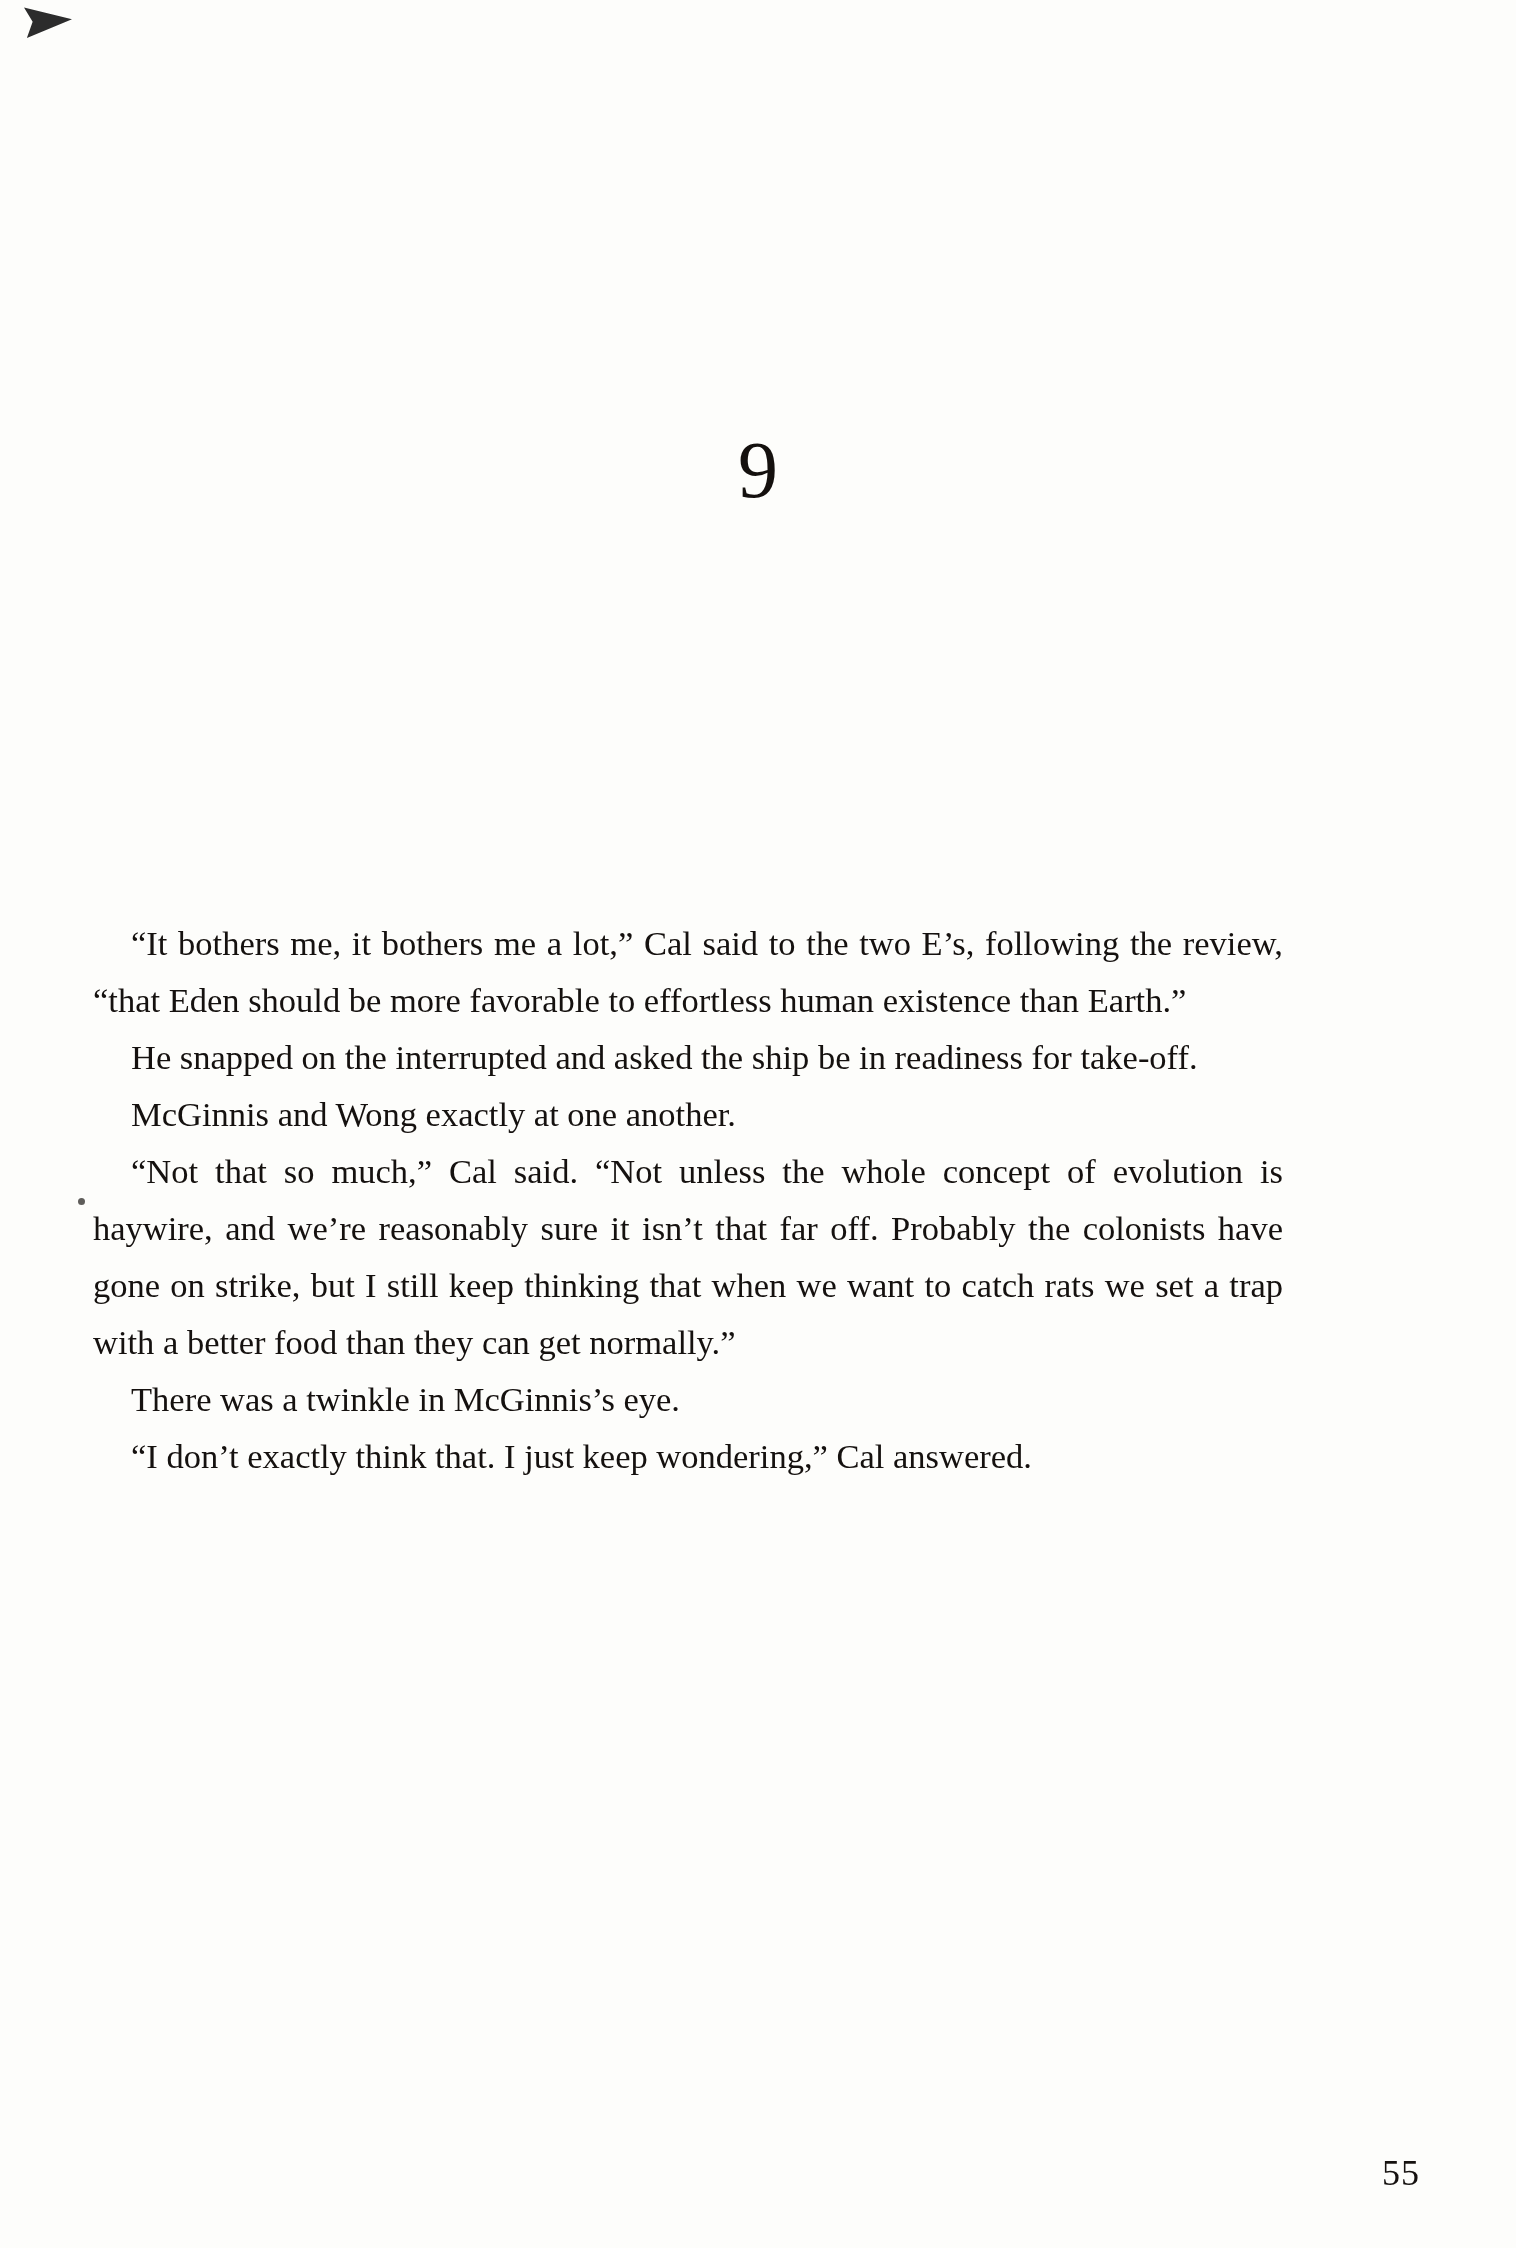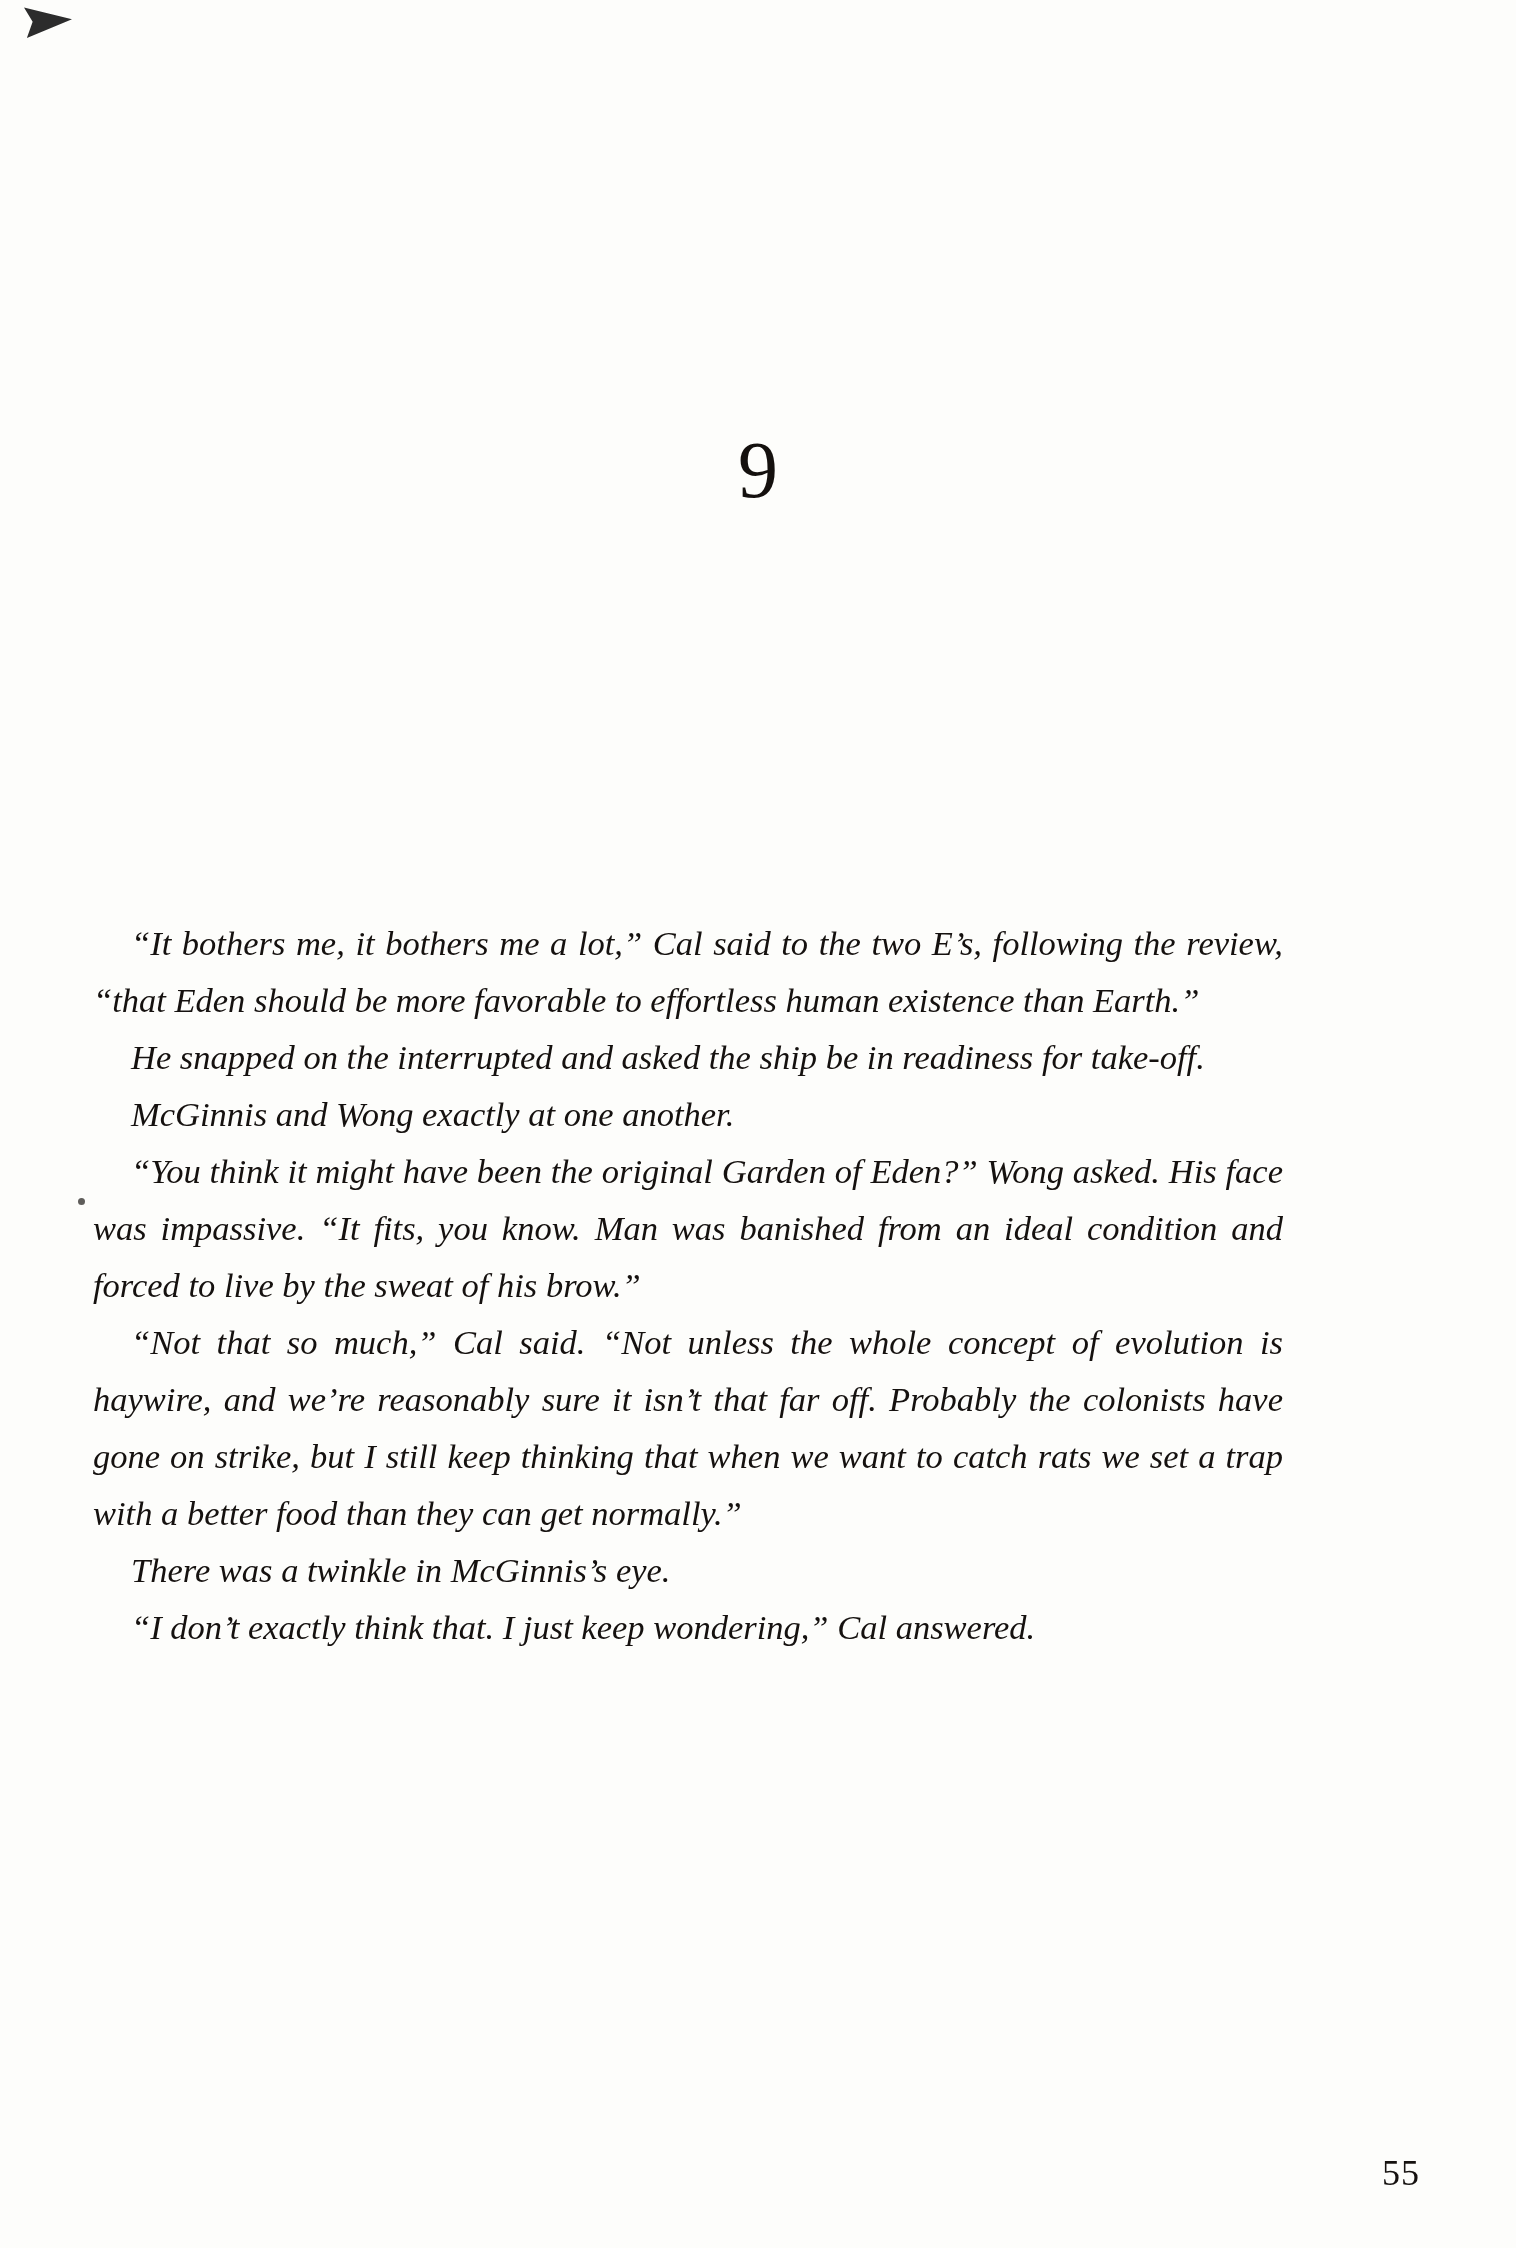--- a/index.html
+++ b/index.html
@@ -50,21 +50,20 @@
 
   .body-text {
     position: absolute;
     left: 93px;
     top: 915px;
     width: 1190px;
     font-size: 34.5px;
     line-height: 57px;
     text-align: justify;
     color: #15110f;
-    font-style: italic;
     -webkit-font-smoothing: antialiased;
   }
 
   .body-text p {
     margin: 0;
     text-indent: 0;
   }
   .body-text p.indent {
     text-indent: 38px;
   }
@@ -103,21 +102,20 @@
   <div class="corner-mark"></div>
 
   <div class="chapter-number">9</div>
 
   <div class="stray-dot"></div>
 
   <div class="body-text">
     <p class="indent">“It bothers me, it bothers me a lot,” Cal said to the two E’s, following the review, “that Eden should be more favorable to effortless human existence than Earth.”</p>
     <p class="indent">He snapped on the interrupted and asked the ship be in readiness for take-off.</p>
     <p class="indent">McGinnis and Wong exactly at one another.</p>
-    <p class="indent">“You think it might have been the original Garden of Eden?” Wong asked. His face was impassive. “It fits, you know. Man was banished from an ideal condition and forced to live by the sweat of his brow.”</p>
     <p class="indent">“Not that so much,” Cal said. “Not unless the whole concept of evolution is haywire, and we’re reasonably sure it isn’t that far off. Probably the colonists have gone on strike, but I still keep thinking that when we want to catch rats we set a trap with a better food than they can get normally.”</p>
     <p class="indent">There was a twinkle in McGinnis’s eye.</p>
     <p class="indent">“I don’t exactly think that. I just keep wondering,” Cal answered.</p>
   </div>
 
   <div class="folio">55</div>
 
 </div>
 
 </body></html>

